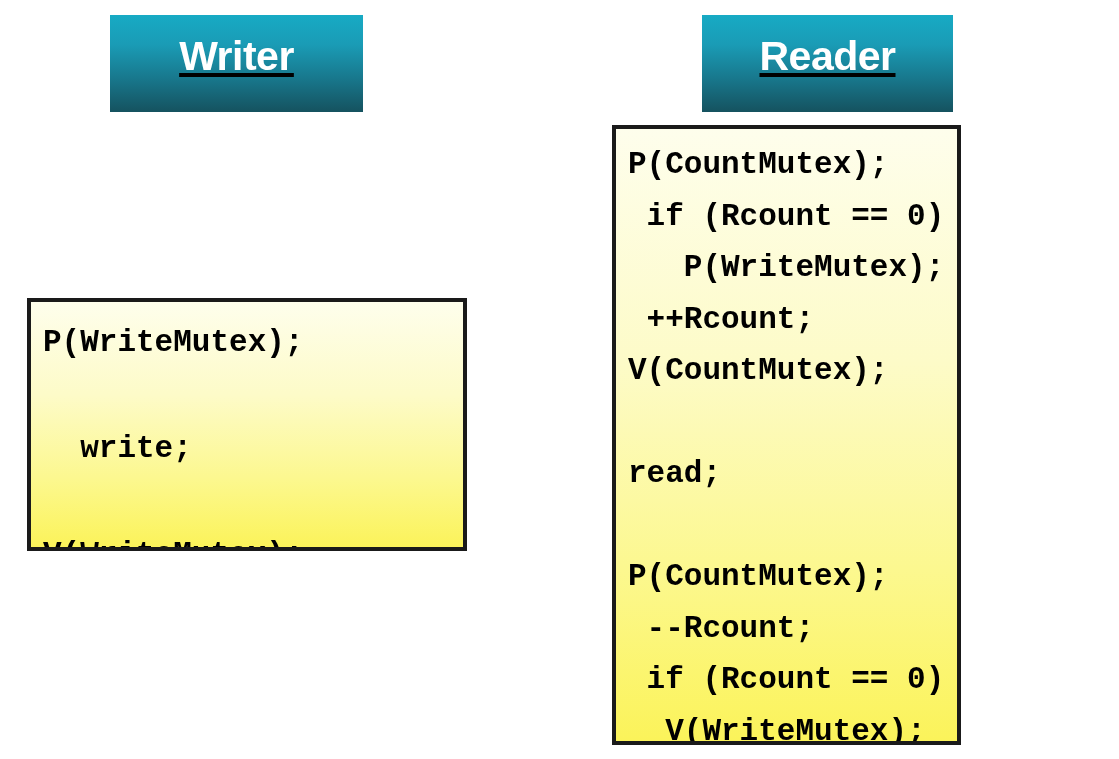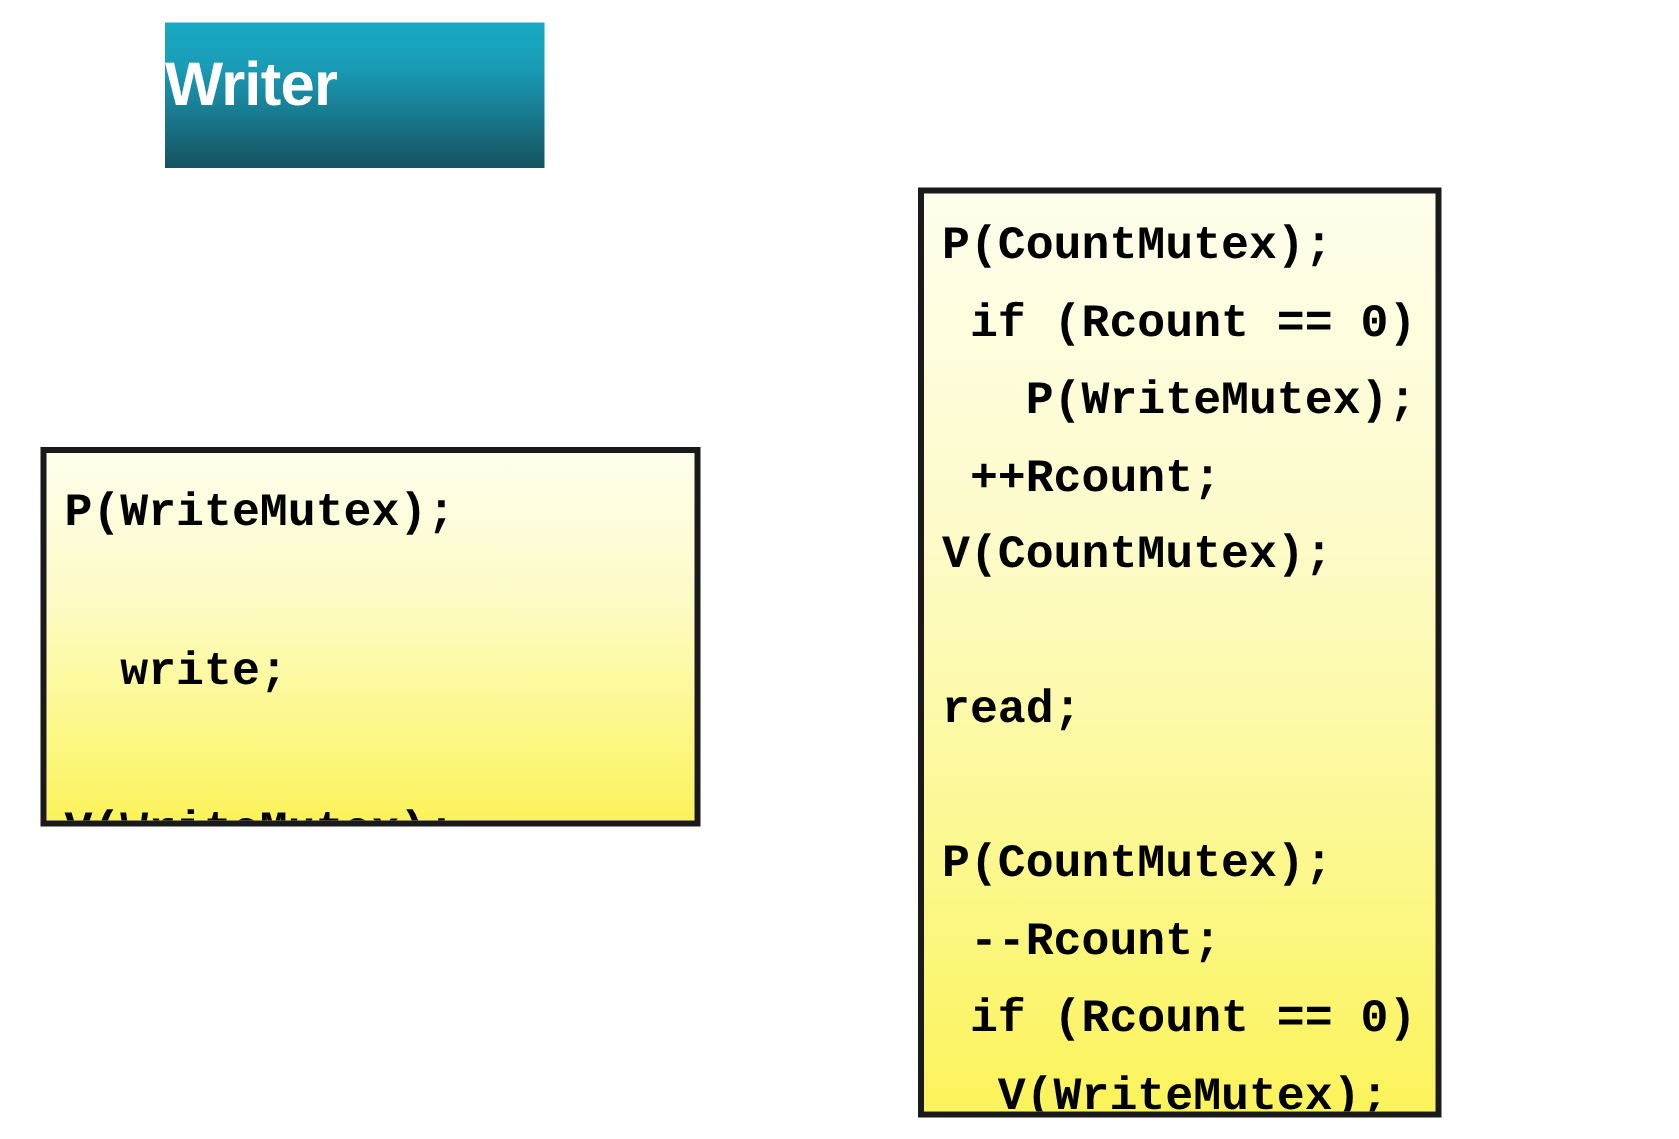--- a/index.html
+++ b/index.html
@@ -19,22 +19,23 @@
     position: absolute;
     inset: 0;
     background: #ffffff;
   }
 
   
   .banner {
     position: absolute;
     display: flex;
     align-items: center;
-    justify-content: flex-start;
+    justify-content: center;
     background: linear-gradient(to bottom, #17AAC4 0%, #1A9CB6 30%, #18788D 65%, #15525F 100%);
+    text-decoration: underline;
   }
   .banner-label {
     color: #ffffff;
     font-family: "Liberation Sans", sans-serif;
     font-weight: bold;
     font-size: 41px;
     letter-spacing: -0.5px;
     line-height: 1;
     margin-top: -14px;
   }
@@ -84,20 +85,23 @@
 </style>
 </head>
 <body>
 
 <div class="slide">
 
   <div class="banner" id="writer-banner">
     <span class="banner-label">Writer</span>
   </div>
 
+  <div class="banner" id="reader-banner">
+    <span class="banner-label">Reader</span>
+  </div>
 
   <div class="code-box" id="writer-box">
     <pre class="code-text">P(WriteMutex);
 
   write;
 
 V(WriteMutex);</pre>
   </div>
 
   <div class="code-box" id="reader-box">

